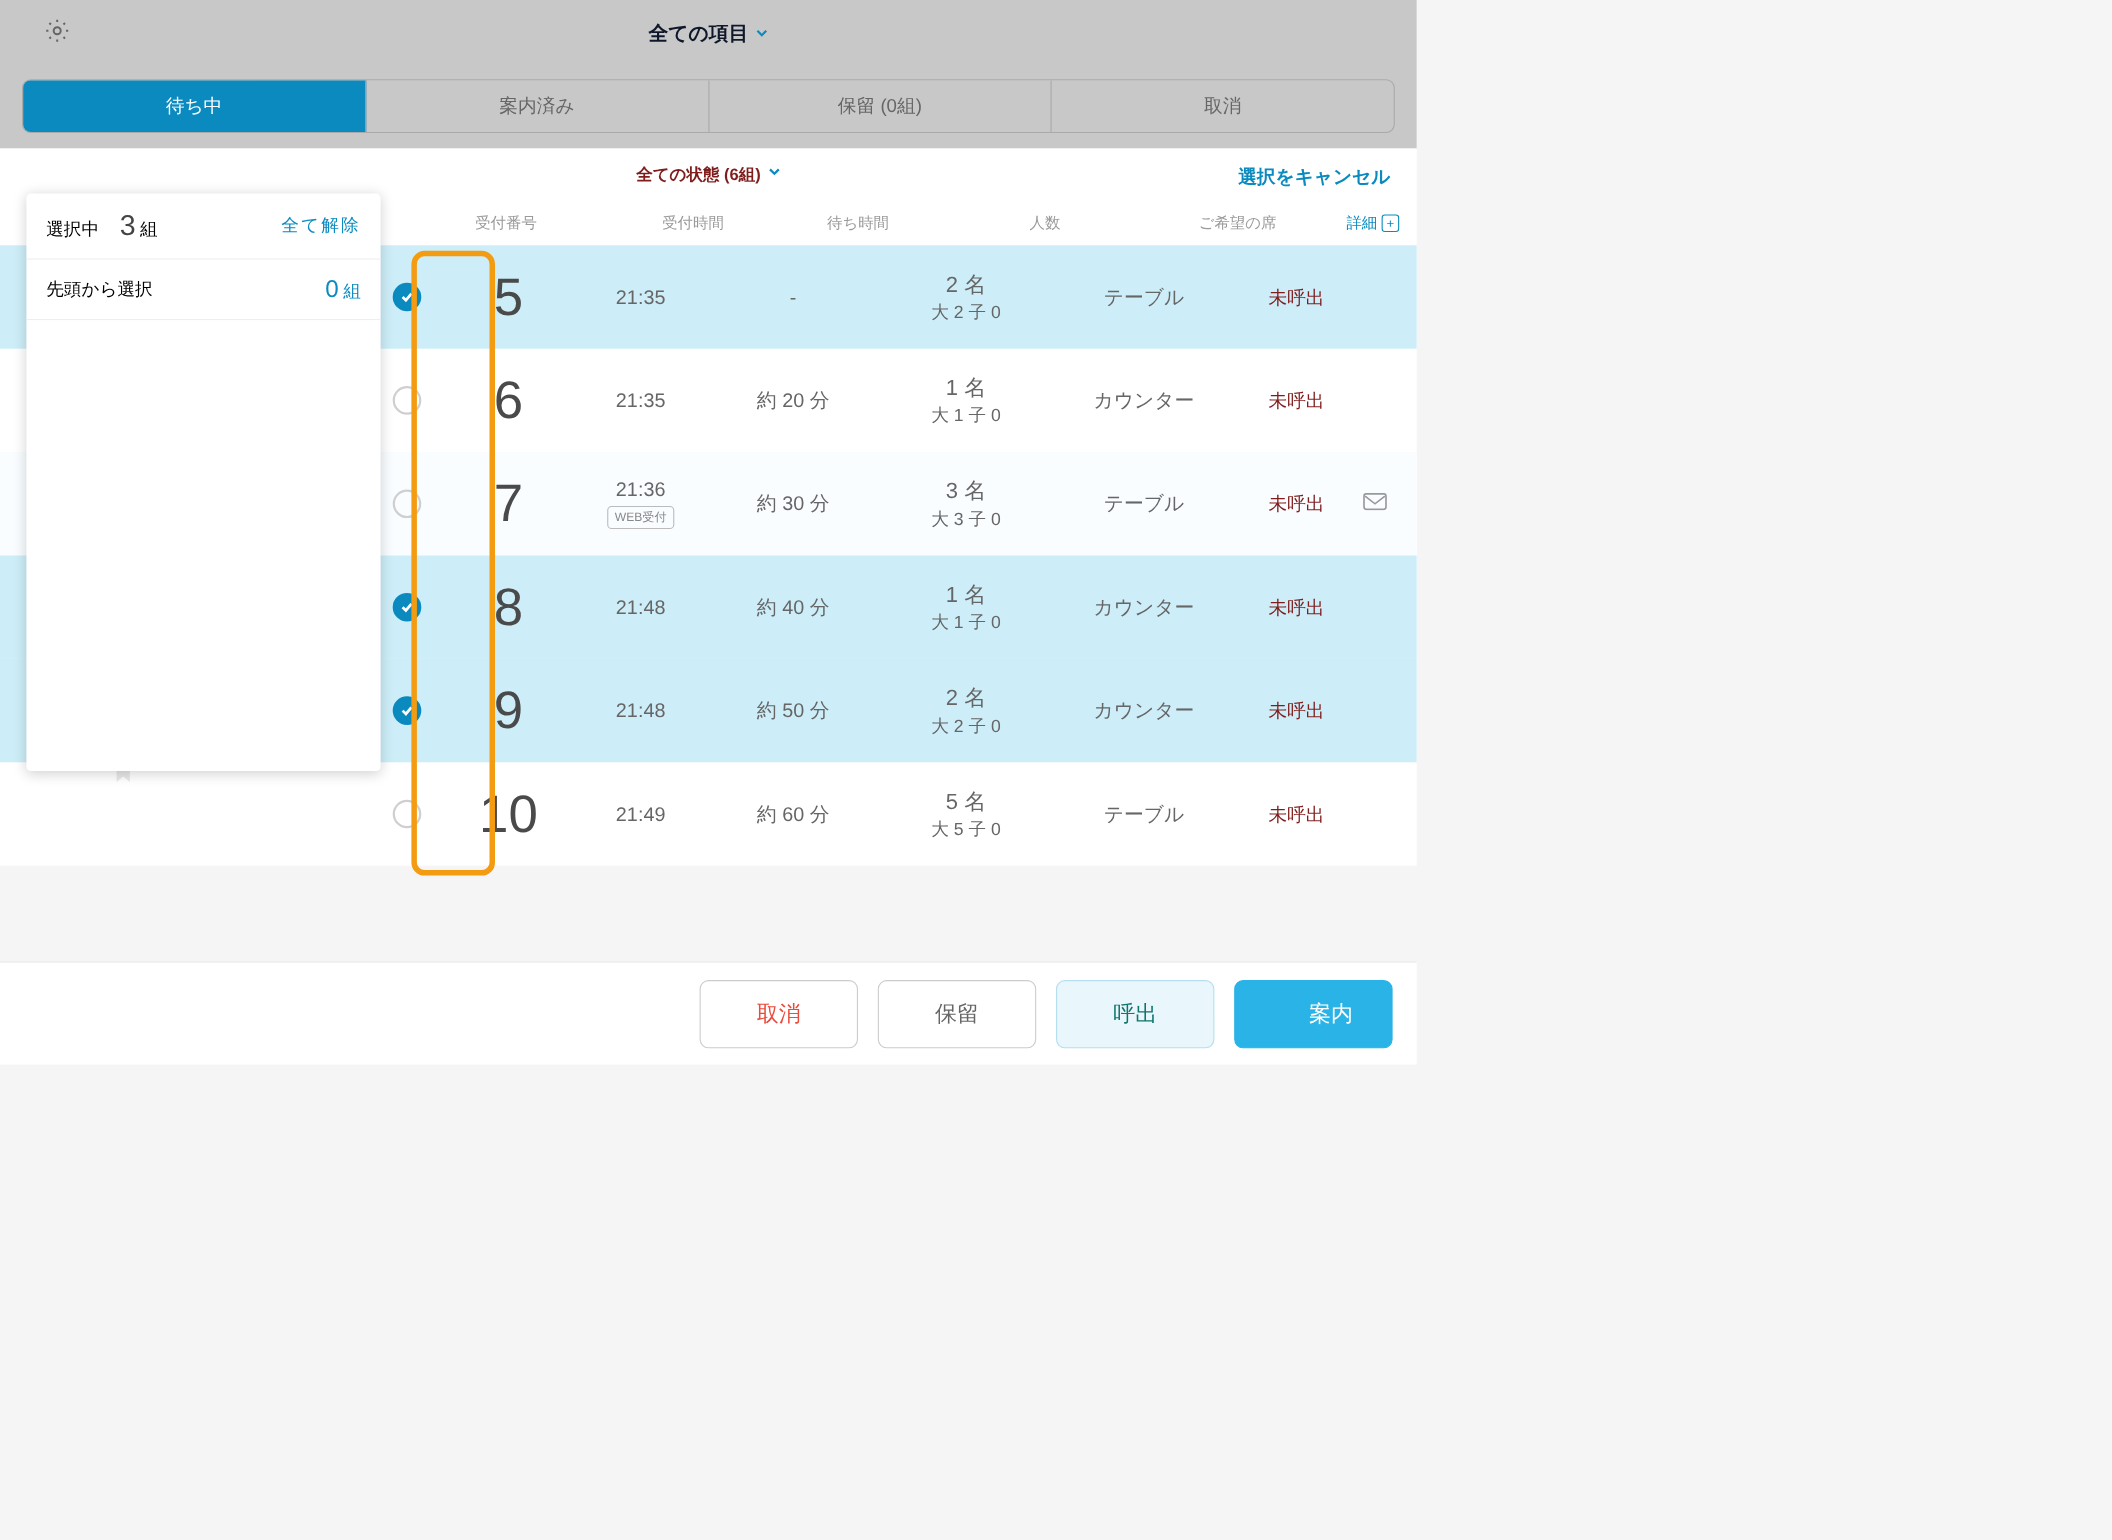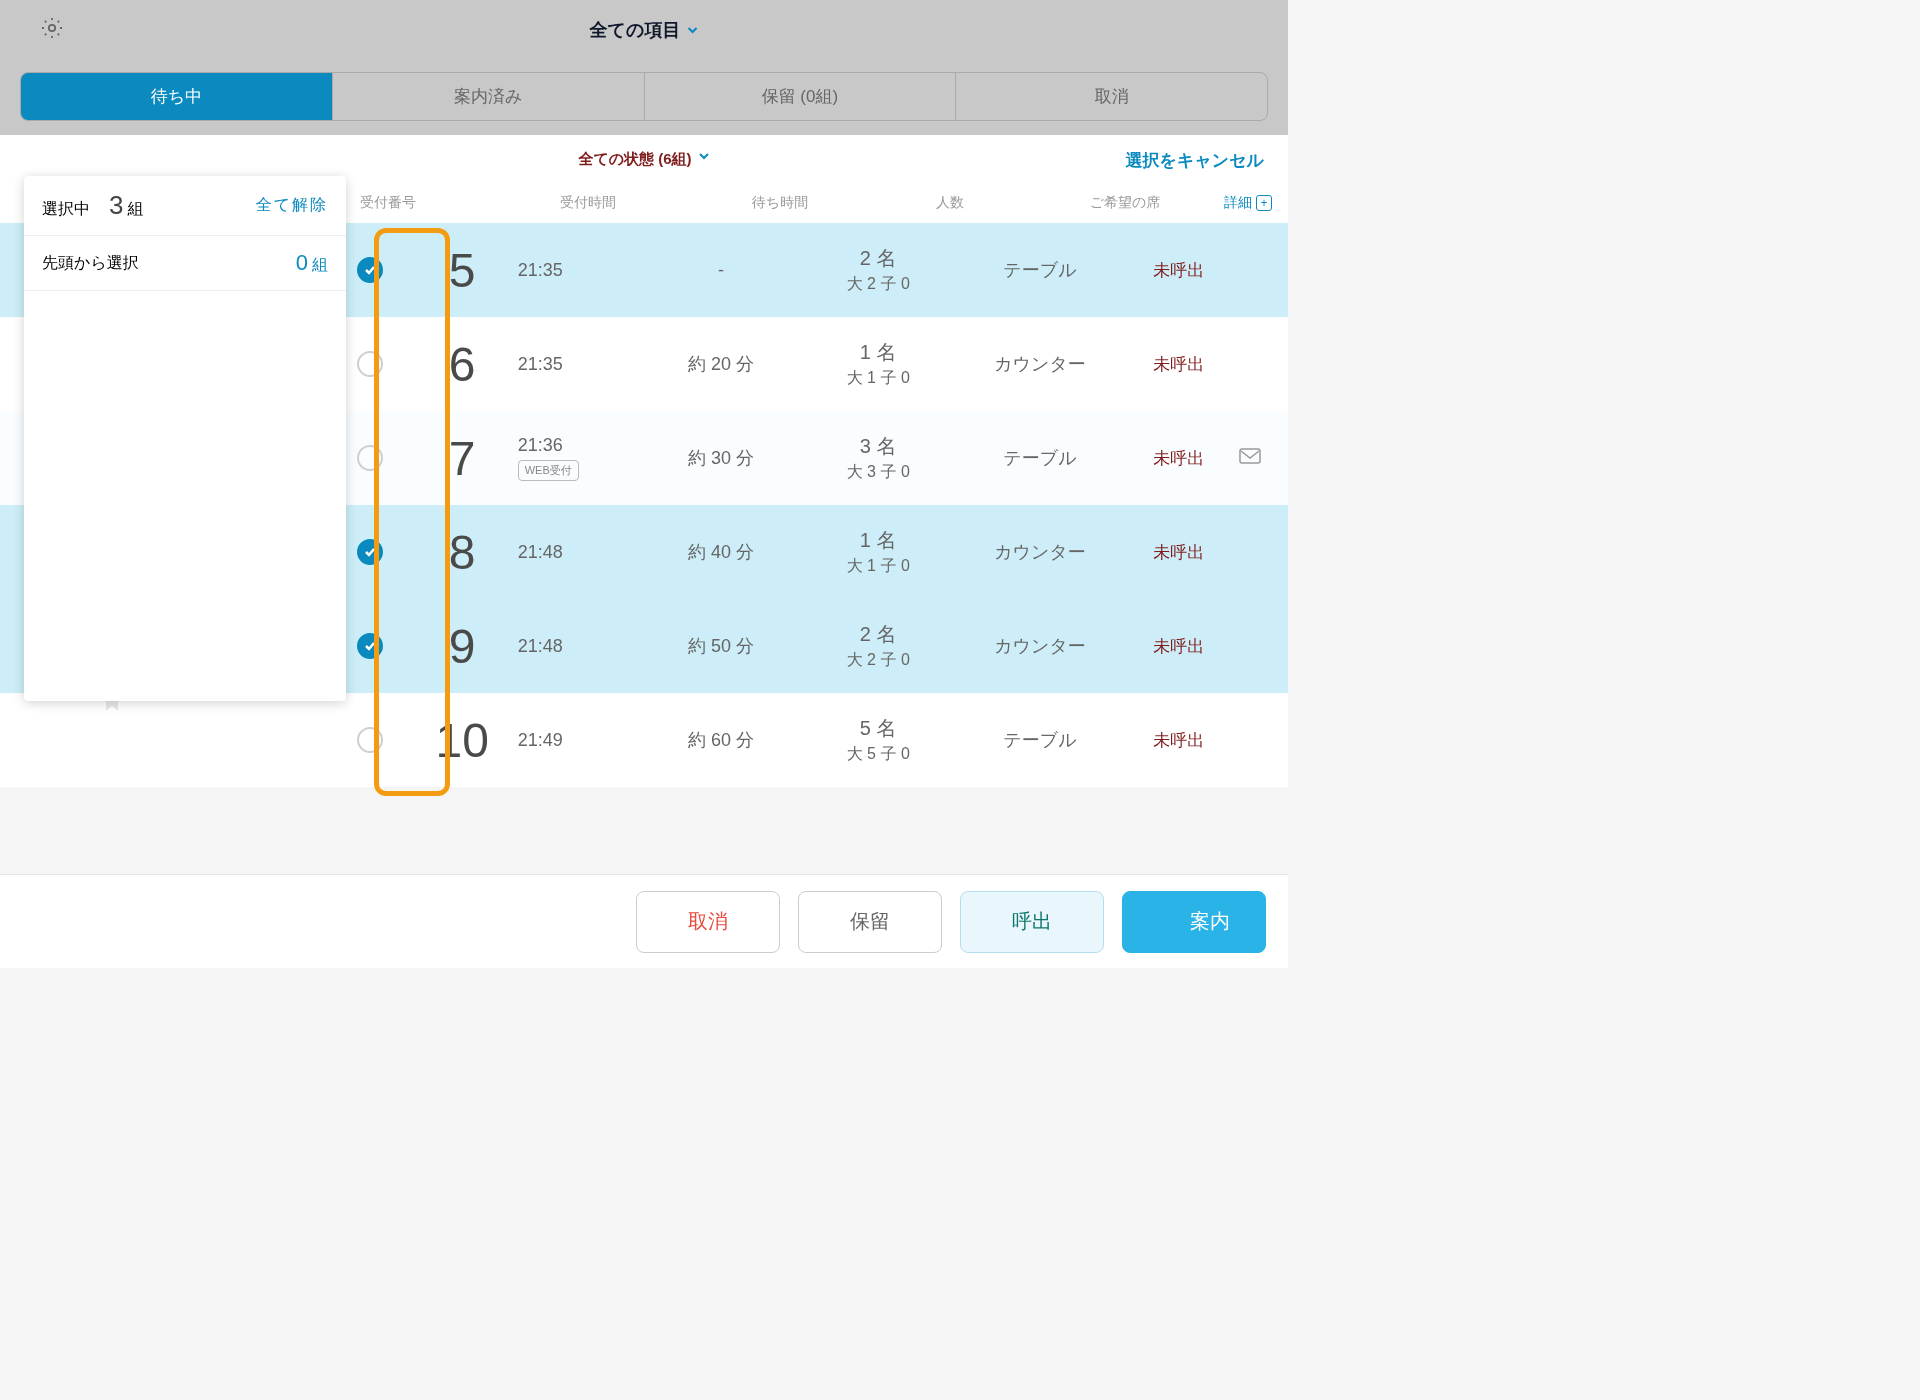--- a/index.html
+++ b/index.html
@@ -94,21 +94,21 @@
 .table-header {
   display: flex;
   align-items: center;
   height: 40px;
   color: #9a9a9a;
   font-size: 14px;
   padding-right: 16px;
 }
 .col-sel { width: 80px; }
 .col-num { width: 120px; text-align: center; }
-.col-time { width: 140px; text-align: left; }
+.col-time { width: 140px; text-align: center; }
 .col-wait { width: 160px; text-align: center; }
 .col-party { width: 180px; text-align: center; }
 .col-seat { width: 170px; text-align: center; }
 .col-status { width: 130px; text-align: center; }
 .col-extra { width: 36px; }
 .details-link {
   display: flex;
   align-items: center;
   gap: 4px;
   color: #0a8abf;
@@ -241,21 +241,21 @@
   cursor: pointer;
   display: flex;
   align-items: center;
   justify-content: center;
 }
 .btn.cancel { color: #e94b3c; }
 .btn.hold { color: #666; }
 .btn.call { background: #e9f6fb; border-color: #b5def0; color: #0f766e; }
 .btn.guide { background: #29b3e6; border-color: #29b3e6; color: #fff; padding-left: 32px; }
 .table-header .hshift { margin-left: 360px; }
-.col-num-h { width: 200px; text-align: left; }
+.col-num-h { width: 200px; text-align: center; }
 </style>
 </head>
 <body>
 
 <div class="top-bar">
   <span>
     <svg class="gear-icon" viewBox="0 0 24 24" fill="none" stroke="currentColor" stroke-width="1.8">
       <circle cx="12" cy="12" r="3.2"></circle>
       <path d="M12 2v2M12 20v2M4.9 4.9l1.4 1.4M17.7 17.7l1.4 1.4M2 12h2M20 12h2M4.9 19.1l1.4-1.4M17.7 6.3l1.4-1.4"></path>
     </svg>

